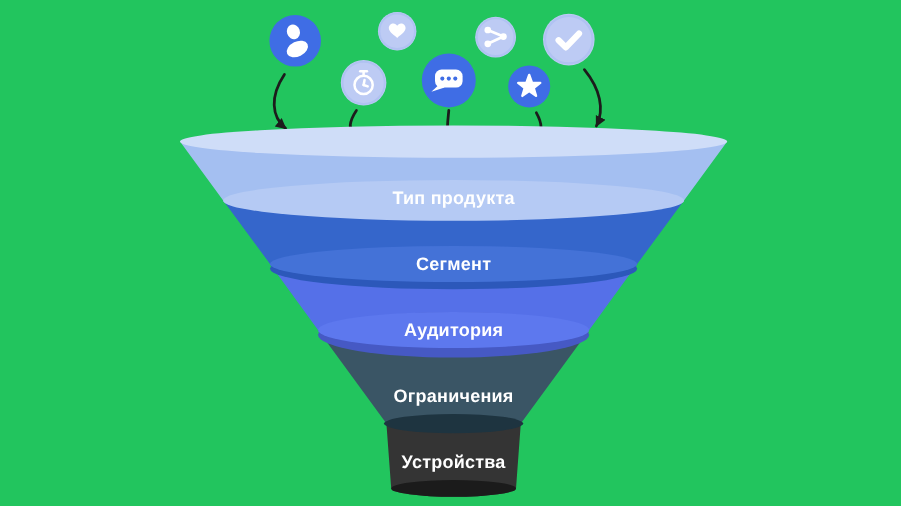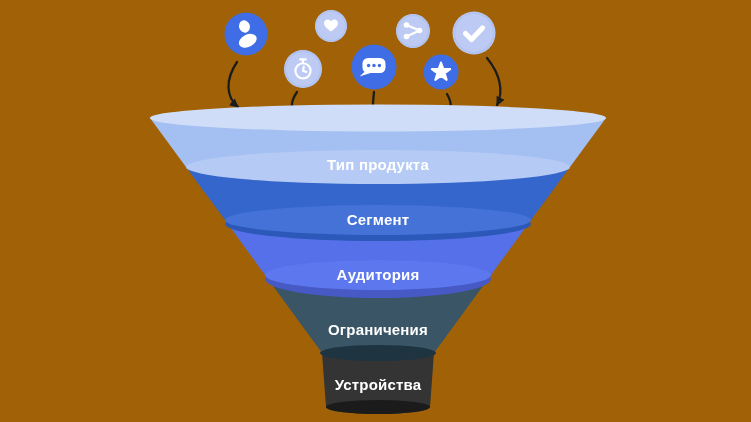--- a/index.html
+++ b/index.html
@@ -1,17 +1,17 @@
 <!DOCTYPE html>
 <html><head>
 <meta charset="utf-8">
 <style>
   html,body{margin:0;padding:0;background:#ffffff;}
   .stage-wrap{
-    position:relative;width:751px;height:422px;background:#a16207;
+    position:relative;width:751px;height:422px;background:#22c55e;
     overflow:hidden;font-family:"Liberation Sans","DejaVu Sans",sans-serif;
   }
   svg{display:block;}
   .lbl{
     font-family:"Liberation Sans","DejaVu Sans",sans-serif;
     font-size:15px;font-weight:600;letter-spacing:.2px;
     text-anchor:middle;
   }
   .arrow{fill:none;stroke-width:2.3;stroke-linecap:round;}
 </style>

